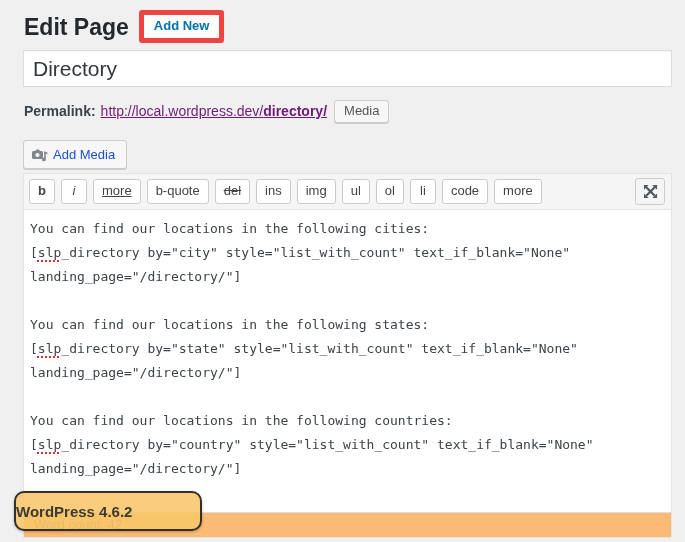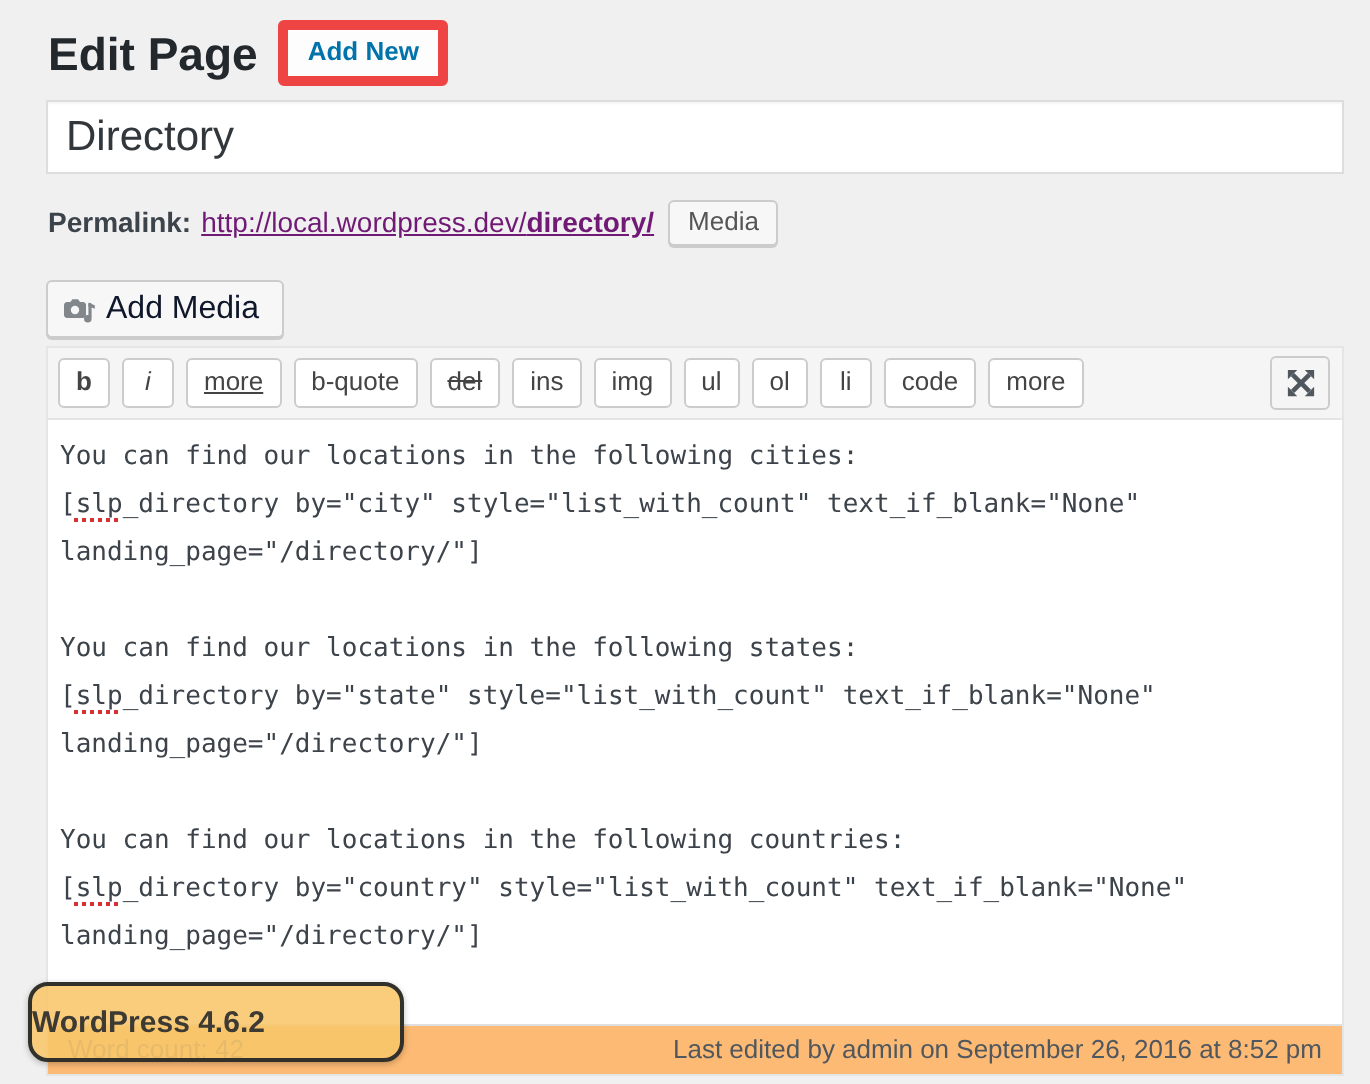--- a/index.html
+++ b/index.html
@@ -41,21 +41,21 @@
     font-size: 13px; color: #555; background: #f7f7f7;
     border: 1px solid #ccc; border-radius: 3px; padding: 2px 9px 3px;
     line-height: 16px; cursor: pointer; margin-left: 2px;
     box-shadow: 0 1px 0 #ccc;
   }
 
   
   .editor-tools { display: flex; justify-content: space-between; align-items: flex-end; margin-top: 17px; }
   .add-media-btn {
     display: inline-flex; align-items: center; gap: 5px;
-    font-size: 16px; color: #0f172a; background: #f7f7f7;
+    font-size: 13px; color: #1d4ed8; background: #f7f7f7;
     border: 1px solid #ccc; border-radius: 3px;
     padding: 5px 11px 5px 8px; line-height: 17px; cursor: pointer;
     margin-bottom: 4px; box-shadow: 0 1px 0 #ccc;
   }
   .editor-tabs { display: flex; gap: 5px; }
   .switch-tab {
     font-family: "Liberation Sans", sans-serif;
     font-size: 13px; padding: 5px 12px 6px; line-height: 16px; cursor: pointer;
     background: #ebebeb; color: #595959;
     border: 1px solid #e5e5e5; border-bottom: none; border-radius: 0;
@@ -196,19 +196,18 @@
 You can find our locations in the following states:
 [<span class="misspell">slp</span>_directory by="state" style="list_with_count" text_if_blank="None"
 landing_page="/directory/"]
 
 You can find our locations in the following countries:
 [<span class="misspell">slp</span>_directory by="country" style="list_with_count" text_if_blank="None"
 landing_page="/directory/"]</div>
 
     <div class="status-footer">
       <span class="word-count">Word count: 42</span>
-      <span class="last-edited">Last edited by admin on September 26, 2016 at 8:52 pm</span>
     </div>
   </div>
 
 </div>
 
 <div class="version-badge">WordPress 4.6.2</div>
 
 </body></html>

